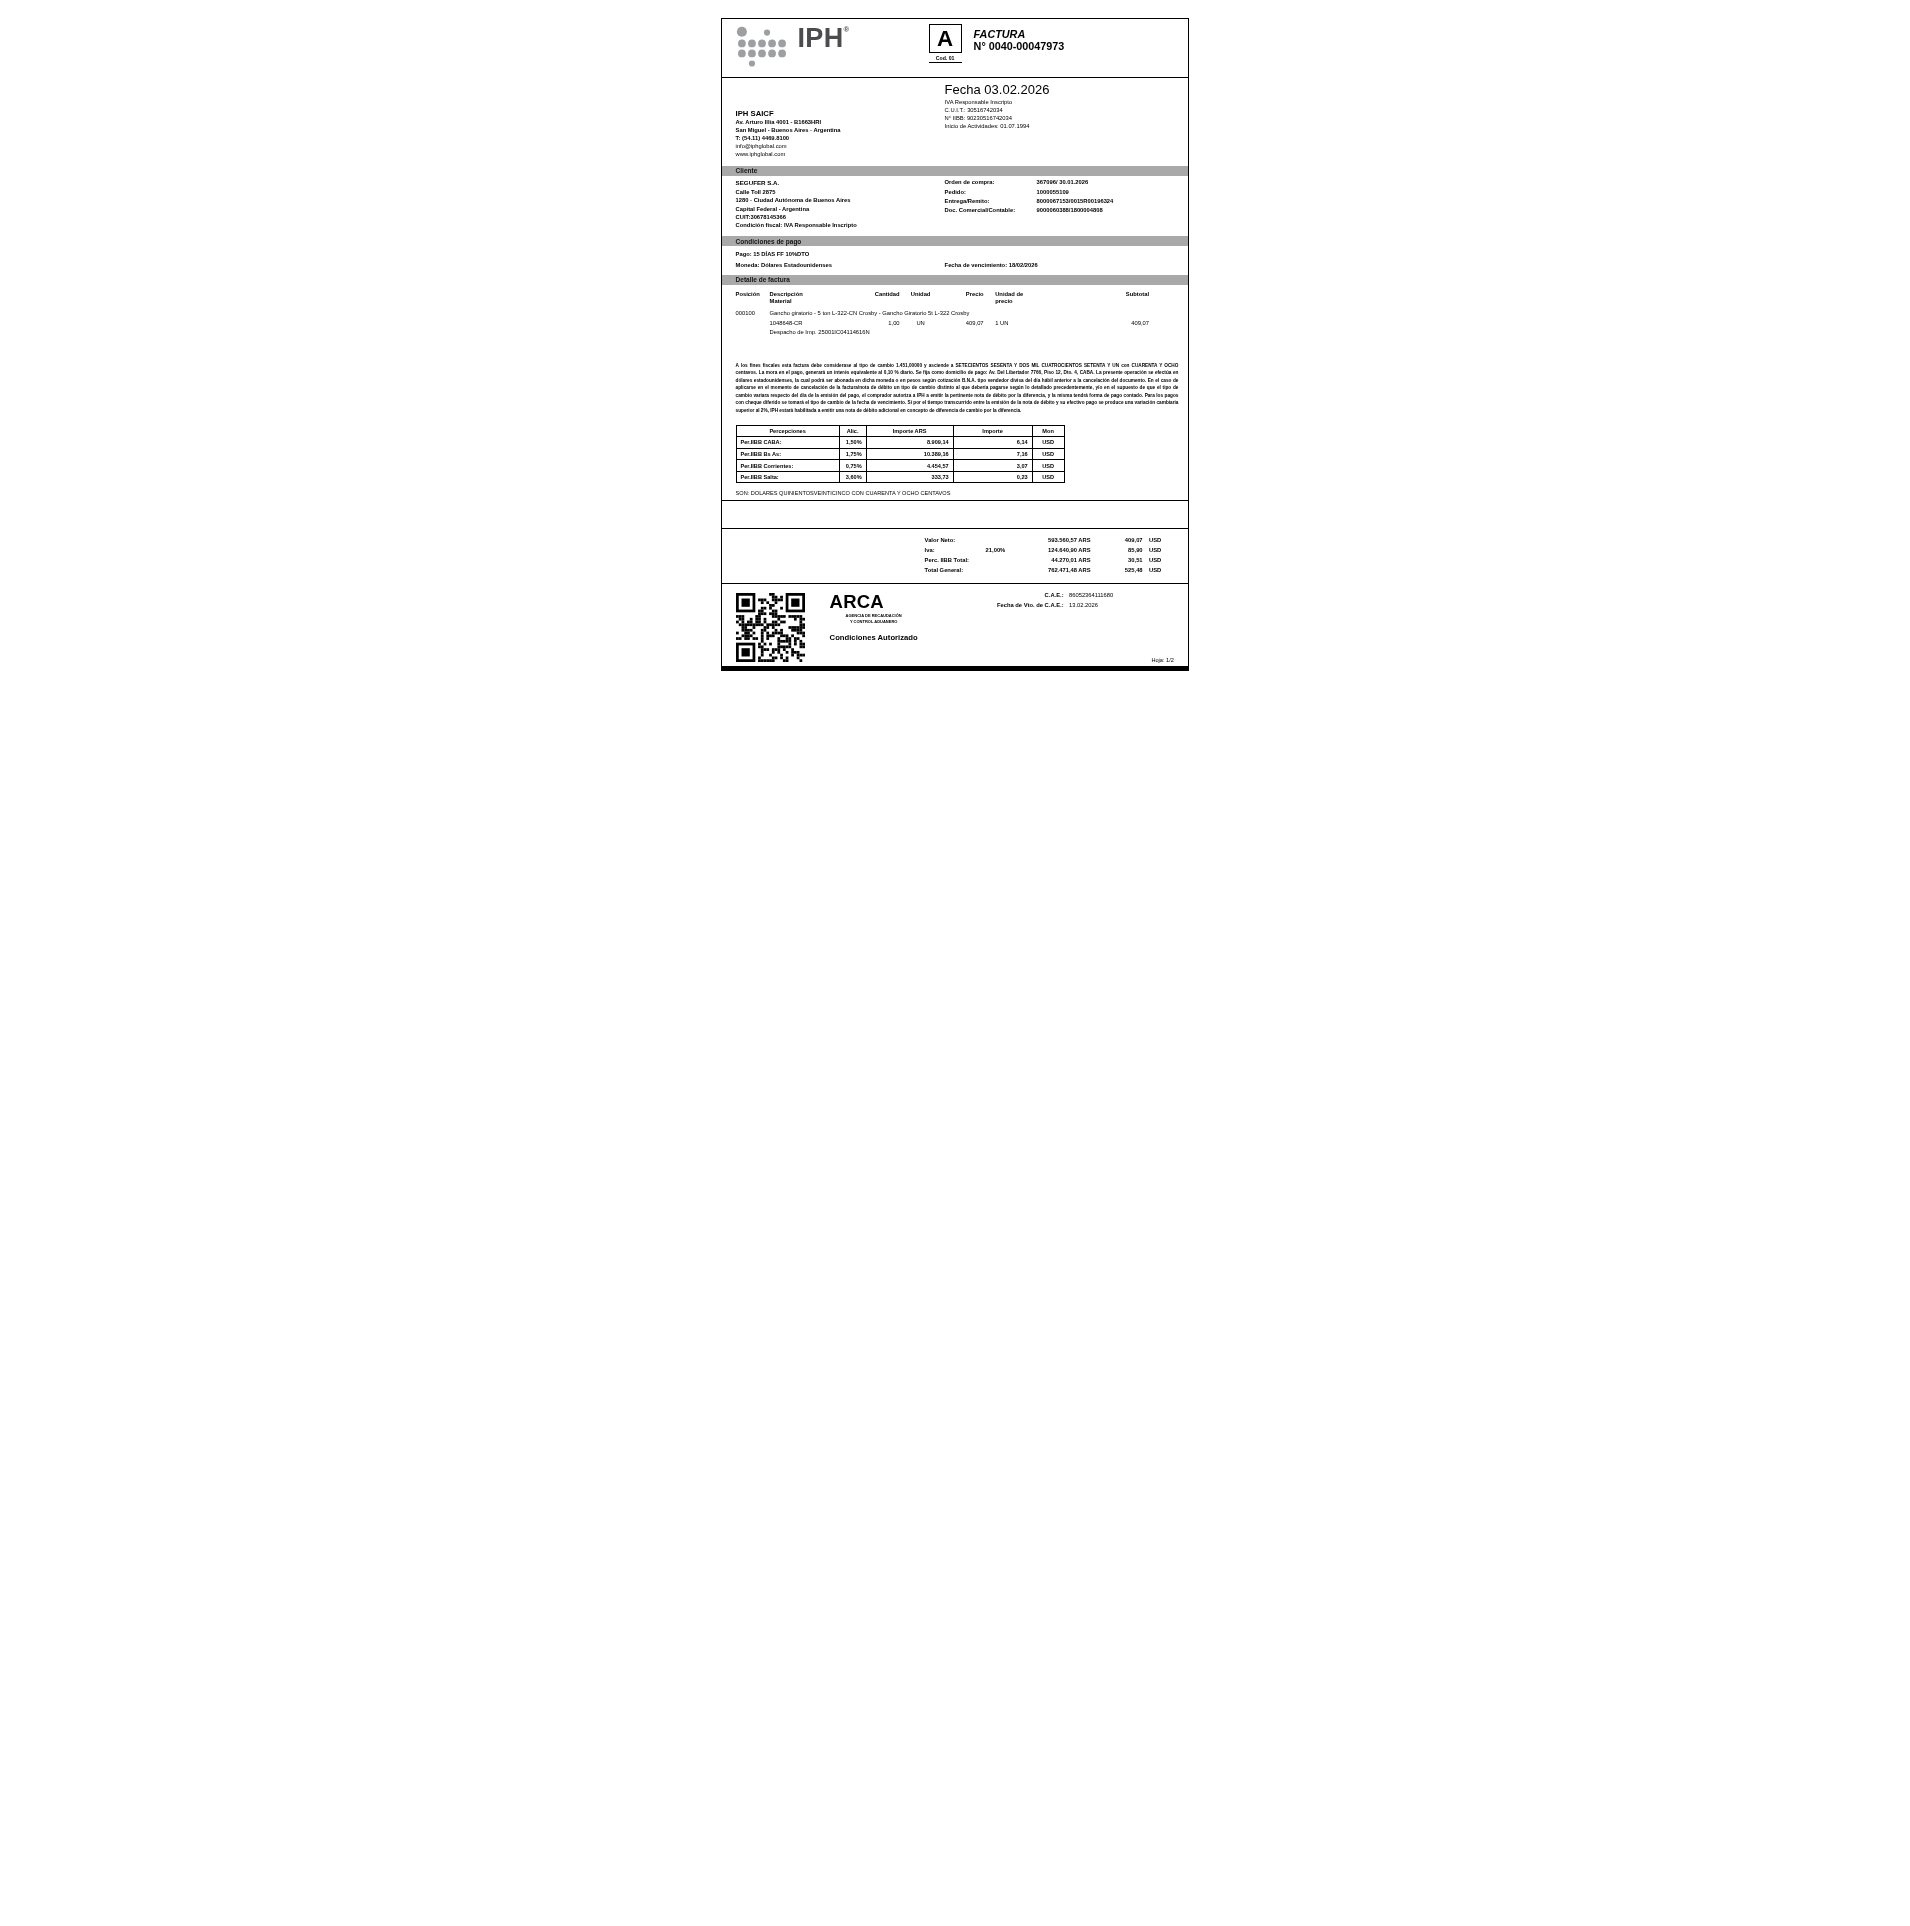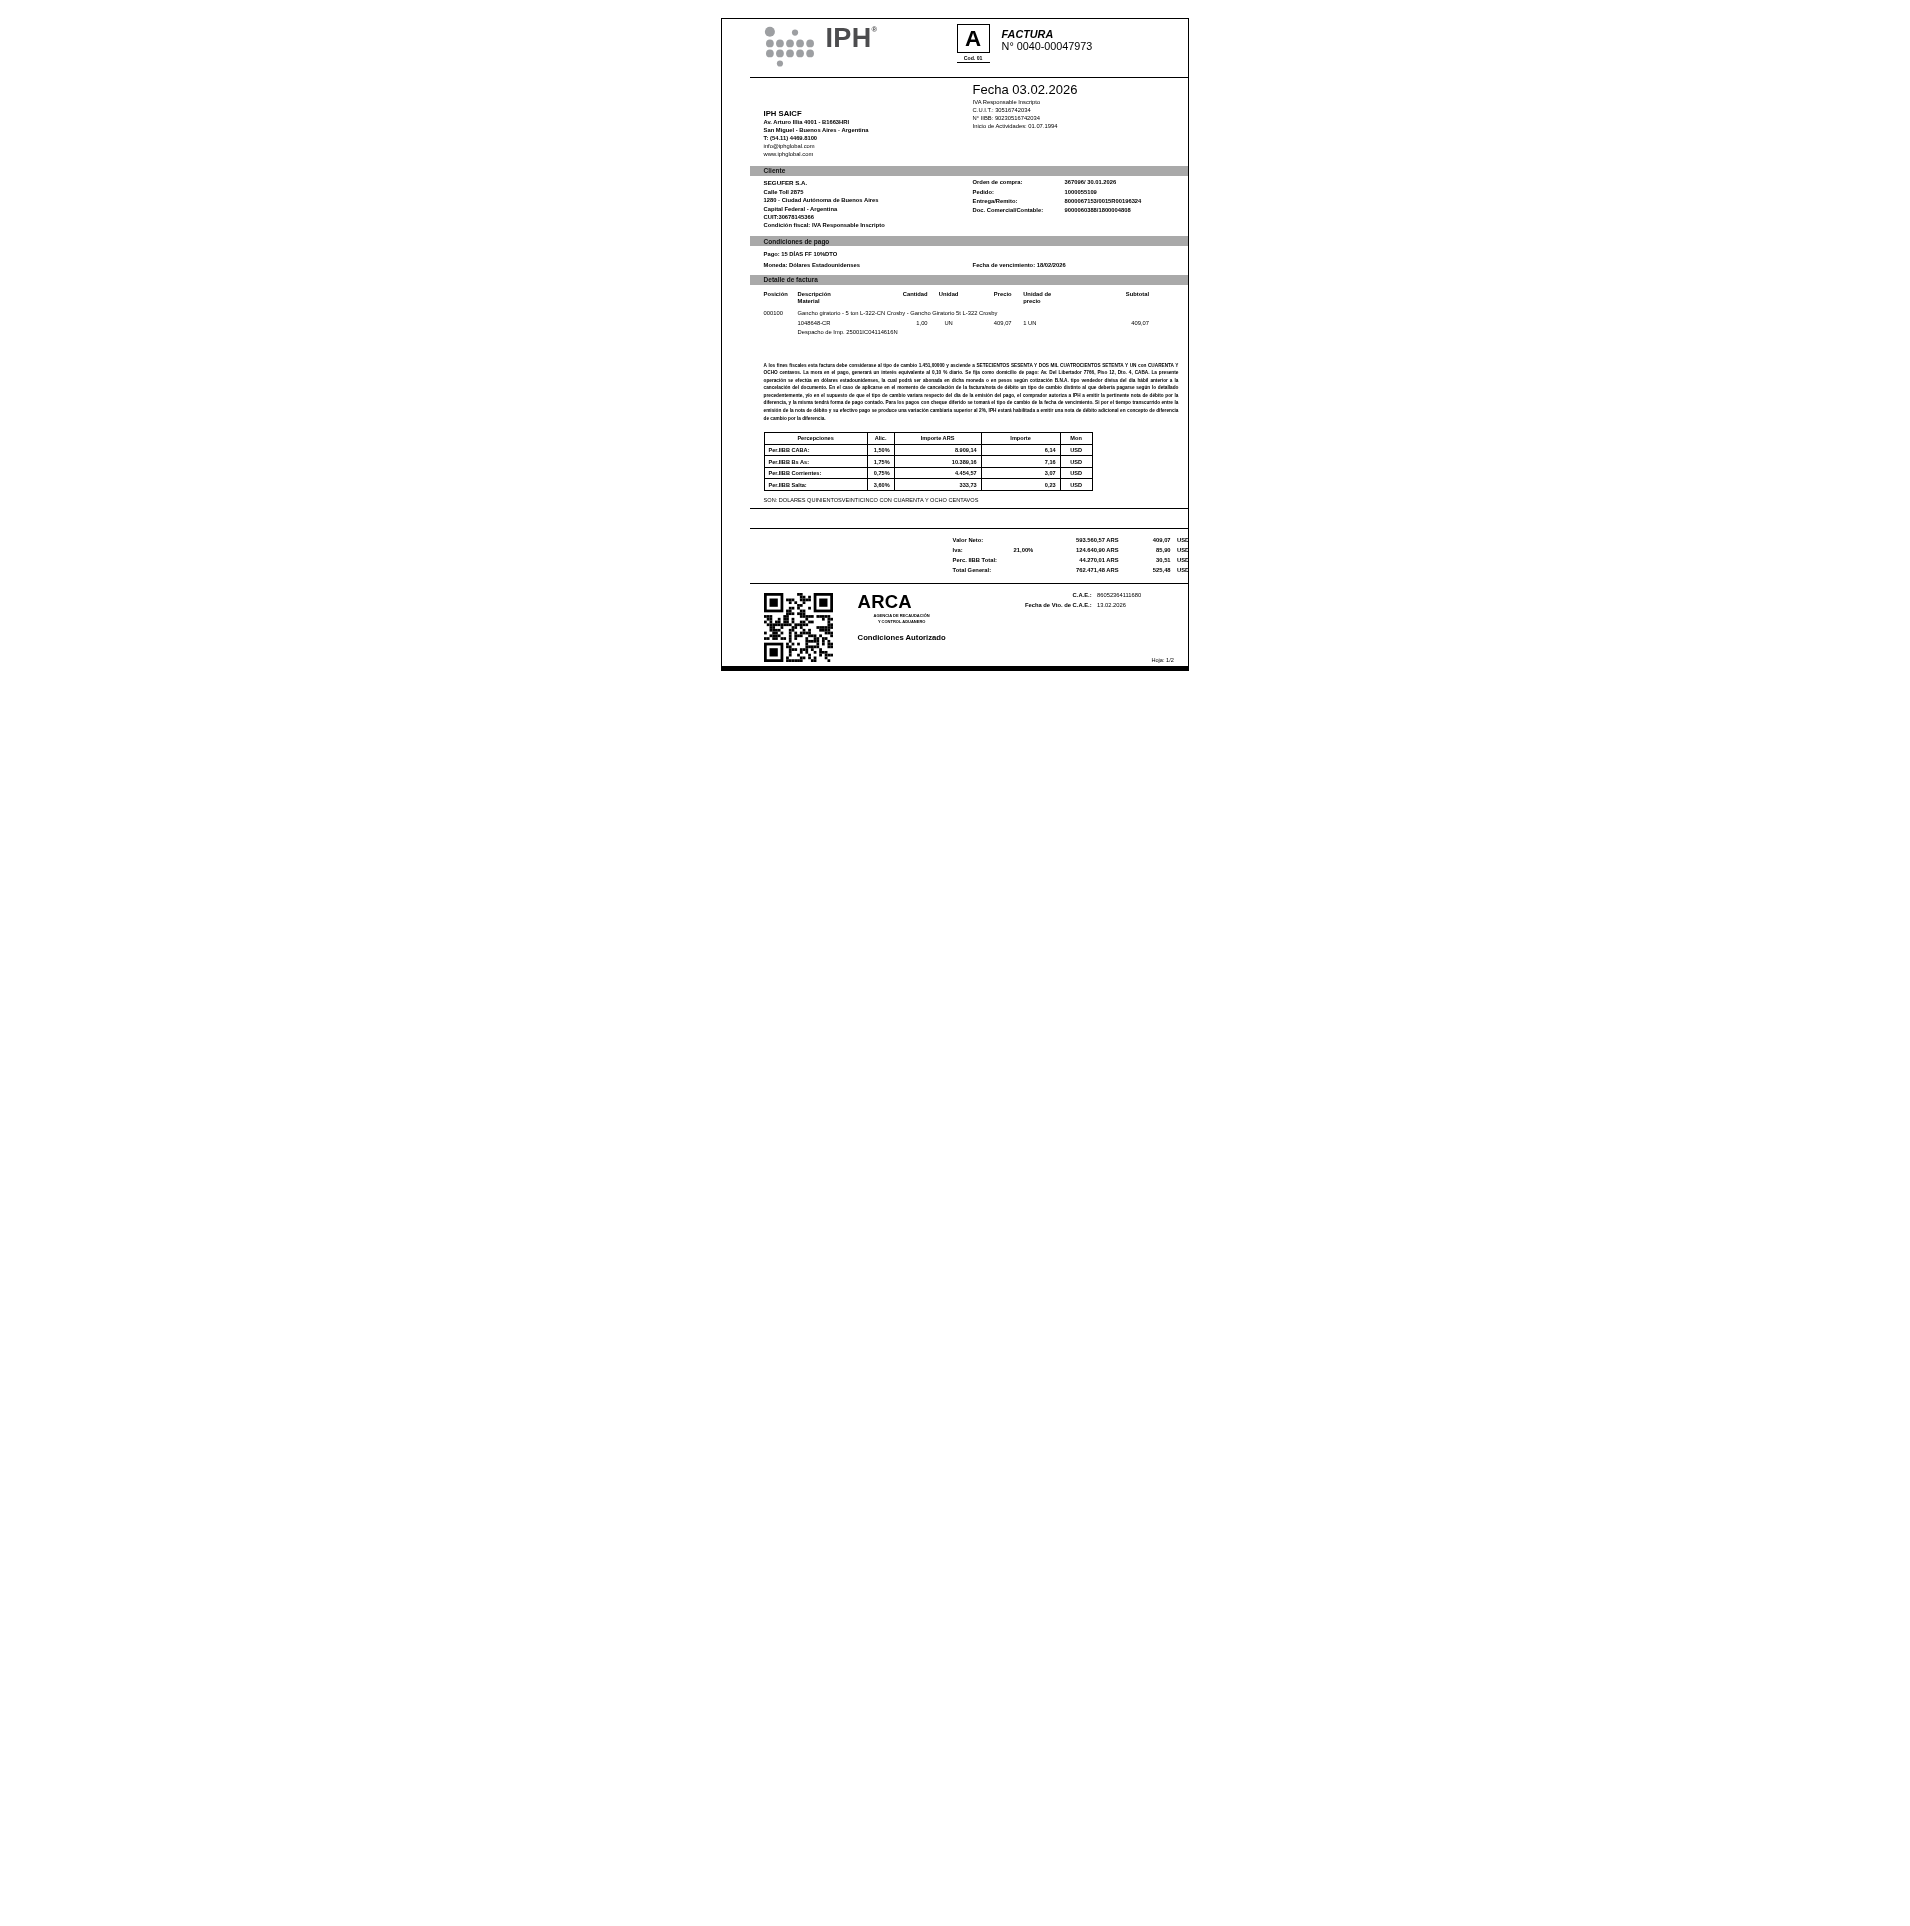--- a/index.html
+++ b/index.html
@@ -1,31 +1,31 @@
 <!DOCTYPE html>
 <html style="font-size:6.2px"><head>
 <meta charset="utf-8">
 <style>
   * { margin:0; padding:0; box-sizing:border-box; }
   html,body { background:#fff; }
   body { font-family:"Liberation Sans", sans-serif; color:#000; }
   .page { width:478px; height:676px; margin:0 auto; padding:17.7px 4.6px 4.6px; background:#fff; }
-  .invoice { border:1.2px solid #000; border-bottom:5.4px solid #000; height:653px; display:flex; flex-direction:column; position:relative;padding-left:28px; }
+  .invoice { border:1.2px solid #000; border-bottom:5.4px solid #000; height:653px; display:flex; flex-direction:column; position:relative; }
 
   
   .inv-header { position:relative; height:59px; border-bottom:1.2px solid #000; flex:0 0 auto; }
   .logo { position:absolute; left:14.6px; top:7px; display:flex; align-items:flex-start; gap:9.2px; }
   .logo-text { font-size:27px; font-weight:bold; color:#4c4c4e; line-height:0.95; letter-spacing:0.4px; }
   .logo-text sup { font-size:7.7px; vertical-align:14.6px; font-weight:bold; }
   .abox { position:absolute; left:207px; top:5.4px; width:33px; }
   .abox-letter { border:1.5px solid #000; height:29px; display:flex; align-items:center; justify-content:center; font-size:22.3px; font-weight:bold; }
   .abox-code { font-weight:bold; font-size:5.2px; text-align:center; padding:1.5px 0 1.9px; border-bottom:1.2px solid #000; }
   .factura { position:absolute; left:252px; top:9.2px; line-height:1.15; }
   .factura-title { font-size:10.8px; font-weight:bold;font-style:italic; }
-  .factura-number { font-size:10.8px; font-weight:normal; }
+  .factura-number { font-size:10.8px; font-weight:bold; }
 
   
   .company-row { display:flex; padding:4.6px 14px 6.2px; flex:0 0 auto; }
   .company-left { width:209px;margin-top:27px; }
   .company-name { font-size:7.7px; font-weight:bold; margin-bottom:1.2px; }
   .b-line { font-size:5.8px; font-weight:bold; line-height:1.38; }
   .n-line { font-size:5.8px; line-height:1.38; }
   .company-right { flex:1; }
   .company-date { font-size:13px; font-weight:normal; margin-bottom:1.5px; }
 

